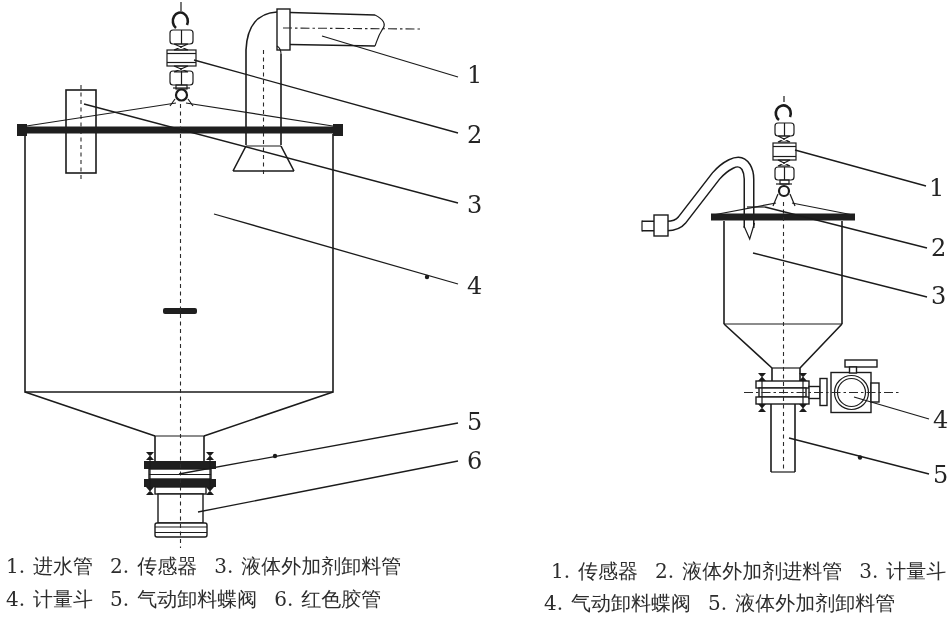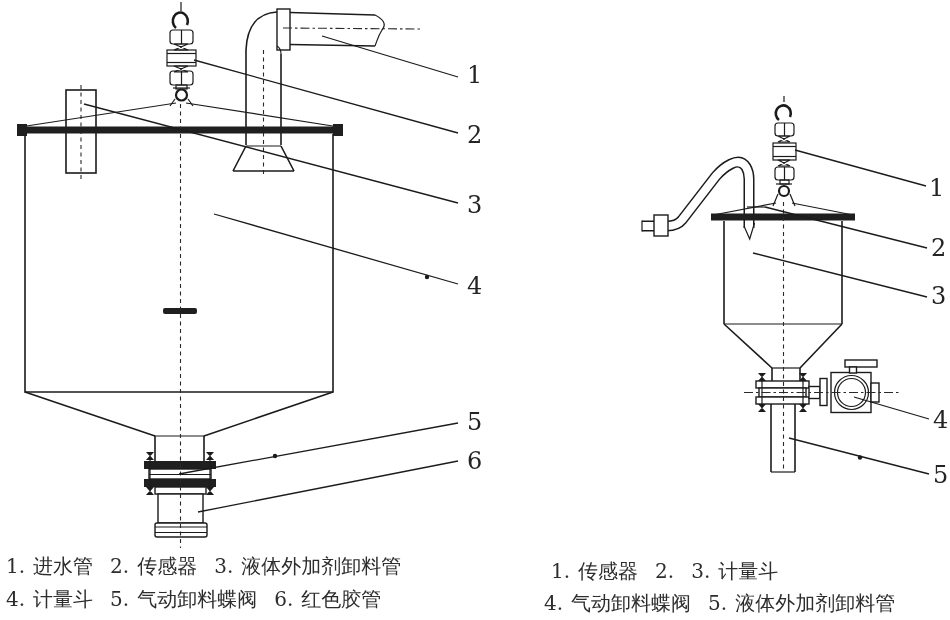--- a/index.html
+++ b/index.html
@@ -263,20 +263,21 @@
   </span>
 </div>
 
 <div class="legend-row" style="left:551px;top:559px">
   <span class="legend-item">
     <span>1.</span>
     <span>传感器</span>
   </span>
   <span class="legend-item">
     <span>2.</span>
+    <span>液体外加剂进料管</span>
   </span>
   <span class="legend-item">
     <span>3.</span>
     <span>计量斗</span>
   </span>
 </div>
 <div class="legend-row" style="left:544px;top:591px">
   <span class="legend-item">
     <span>4.</span>
     <span>气动卸料蝶阀</span>

